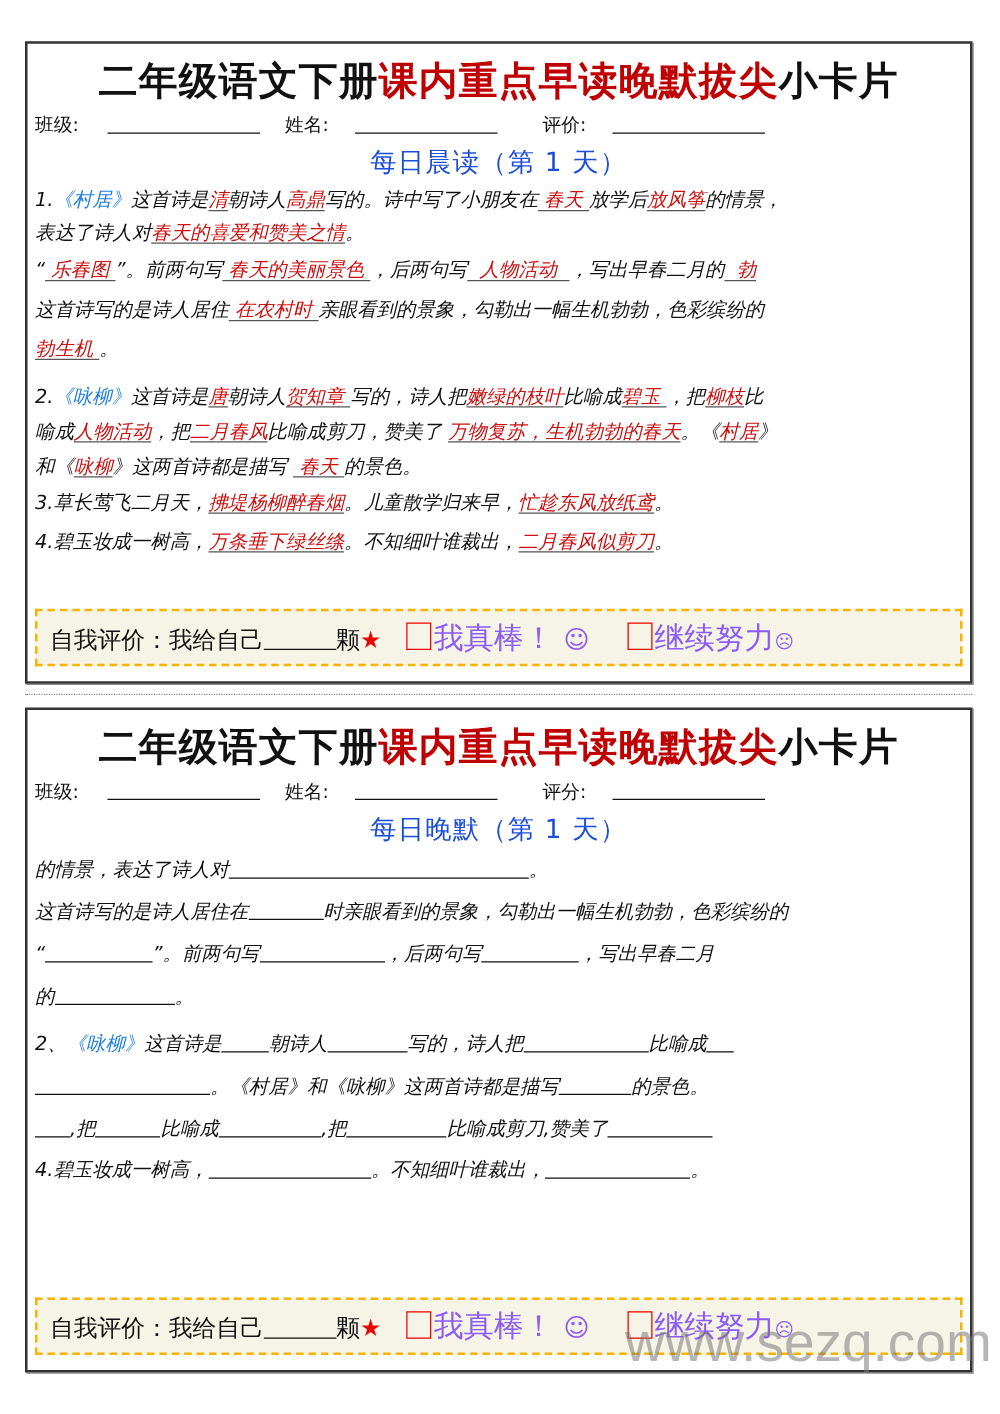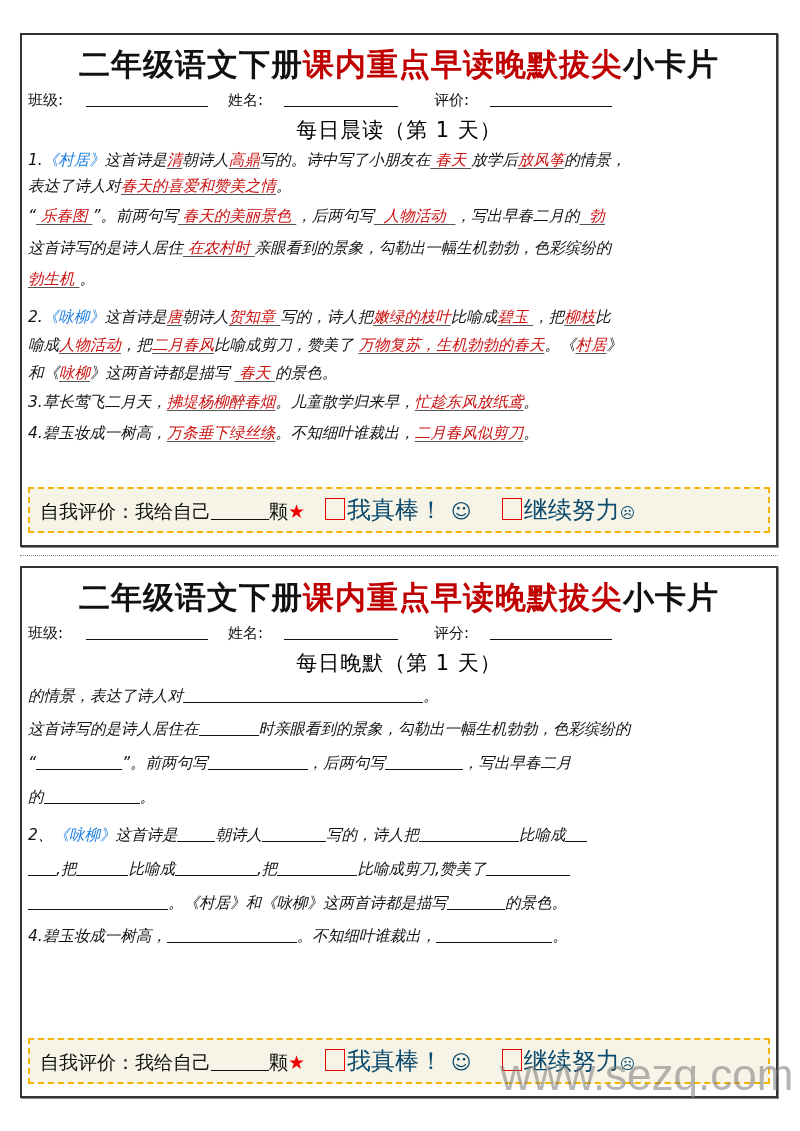--- a/index.html
+++ b/index.html
@@ -10,33 +10,33 @@
   .card.top { top:33px; height:514px; }
   .card.bottom { top:566px; height:532px; }
   .title { text-align:center; font-size:31px; font-weight:bold; letter-spacing:1px;
            margin-top:8px; height:44px; line-height:44px; white-space:nowrap;
            font-family:Liberation Sans, sans-serif; }
   .title .red { color:#c00000; }
   .meta { position:relative; height:26px; font-size:15px; line-height:26px;
           font-family:"DejaVu Sans","Liberation Sans",sans-serif; margin-left:6px; }
   .meta .lbl { position:absolute; top:0; }
   .meta .line { position:absolute; top:19px; height:1px; background:#111; }
-  .subtitle { text-align:center; color:#000000; font-size:21px; height:34px; line-height:34px;
+  .subtitle { text-align:center; color:#1d4ed8; font-size:21px; height:34px; line-height:34px;
               font-family:"DejaVu Sans","Liberation Sans",sans-serif; letter-spacing:1px; }
   .body { padding:0 6px; font-size:15.5px; font-family:"DejaVu Sans","Liberation Sans",sans-serif;font-style:italic; }
   .p { white-space:nowrap; overflow:visible; }
   .blue { color:#1e7fe0; }
   .ans { color:#cc1111; text-decoration:underline; text-decoration-color:#555; text-underline-offset:3px; }
   .blank { display:inline-block; border-bottom:1px solid #111; height:1em; vertical-align:-2px; }
   .eval { position:absolute; left:6px; right:6px; height:46px; border:2px dashed #f5b400;
           background:#f6f4e6; box-sizing:border-box; font-family:"DejaVu Sans","Liberation Sans",sans-serif; }
   .eval .txt { position:absolute; left:10px; top:8px; font-size:19px; line-height:26px; white-space:nowrap; color:#111; }
   .eval .txt .b { display:inline-block; width:58px; border-bottom:1.5px solid #111; height:20px; vertical-align:-2px; }
   .eval .star { color:#e00; }
-  .eval .opt { color:#0c4a6e; font-size:24px; margin-left:14px; }
+  .eval .opt { color:#8b5cf6; font-size:24px; margin-left:14px; }
   .eval .box { display:inline-block; width:18px; height:20px; border:1.5px solid #e00; vertical-align:-2px; margin-right:2px; }
   .eval .face { font-size:20px; }
   .sep { position:absolute; left:20px; width:758px; top:555px; border-top:1px dotted #888; }
   .wm { position:absolute; left:500px; top:1050px; font-size:44px; color:rgba(120,120,120,0.55);
         font-family:"Liberation Sans","DejaVu Sans",sans-serif; letter-spacing:0px; }
 </style>
 </head>
 <body>
 
 <div class="card top">
@@ -96,22 +96,22 @@
   <div class="subtitle">每日晚默（第 1 天）</div>
 
   <div class="body">
 
     <div class="p" style="line-height:32px"><span>的情景，表达了诗人对</span><span class="blank" style="width:240px"></span><span>。</span></div>
     <div class="p" style="line-height:34px"><span>这首诗写的是诗人居住在</span><span class="blank" style="width:60px"></span><span>时亲眼看到的景象，勾勒出一幅生机勃勃，色彩缤纷的</span></div>
     <div class="p" style="line-height:34px"><span>“</span><span class="blank" style="width:86px"></span><span>”。前两句写</span><span class="blank" style="width:100px"></span><span>，后两句写</span><span class="blank" style="width:78px"></span><span>，写出早春二月</span></div>
     <div class="p" style="line-height:34px;margin-bottom:4px"><span>的</span><span class="blank" style="width:96px"></span><span>。</span></div>
 
     <div class="p" style="line-height:34px"><span>2、</span><span class="blue">《咏柳》</span><span>这首诗是</span><span class="blank" style="width:38px"></span><span>朝诗人</span><span class="blank" style="width:64px"></span><span>写的，诗人把</span><span class="blank" style="width:100px"></span><span>比喻成</span><span class="blank" style="width:22px"></span></div>
+    <div class="p" style="line-height:34px"><span class="blank" style="width:140px"></span><span>。《村居》和《咏柳》这两首诗都是描写</span><span class="blank" style="width:58px"></span><span>的景色。</span></div>
     <div class="p" style="line-height:34px"><span class="blank" style="width:28px"></span><span>,把</span><span class="blank" style="width:52px"></span><span>比喻成</span><span class="blank" style="width:82px"></span><span>,把</span><span class="blank" style="width:80px"></span><span>比喻成剪刀,赞美了</span><span class="blank" style="width:84px"></span></div>
-    <div class="p" style="line-height:34px"><span class="blank" style="width:140px"></span><span>。《村居》和《咏柳》这两首诗都是描写</span><span class="blank" style="width:58px"></span><span>的景色。</span></div>
 
 
     <div class="p" style="line-height:32px"><span>4.碧玉妆成一树高，</span><span class="blank" style="width:130px"></span><span>。不知细叶谁裁出，</span><span class="blank" style="width:116px"></span><span>。</span></div>
   </div>
 
   <div class="eval" style="top:470px">
     <div class="txt">
       <span>自我评价：我给自己</span><span class="b"></span><span>颗</span><span class="star">★</span>
       <span class="opt"><span class="box"></span><span>我真棒！</span> <span class="face">☺</span></span>
       <span class="opt" style="margin-left:24px"><span class="box"></span><span>继续努力</span><span class="face" style="font-size:15px">☹</span></span>

